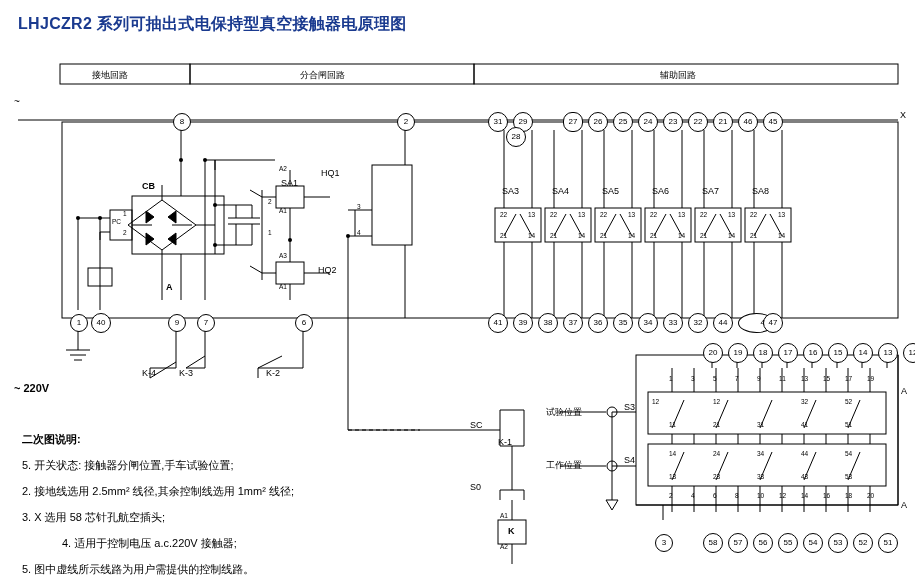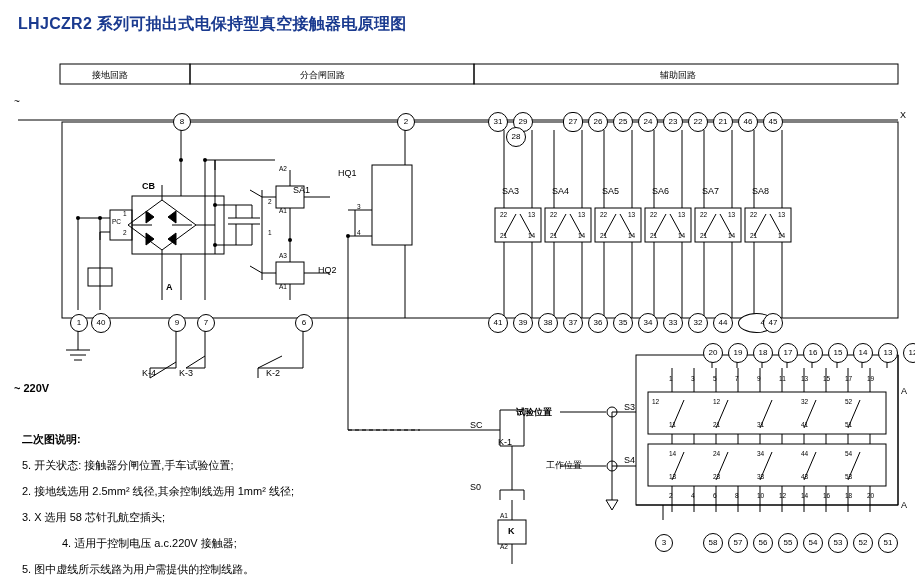--- a/index.html
+++ b/index.html
@@ -301,23 +301,23 @@
 <div class="lbl b" style="left:14px;top:382px;font-size:11px;">~ 220V</div>
 <div class="lbl" style="left:900px;top:110px;">X</div>
 <div class="lbl" style="left:901px;top:386px;">A</div>
 <div class="lbl" style="left:901px;top:500px;">A</div>
 
 <div class="lbl b" style="left:142px;top:181px;">CB</div>
 <div class="lbl xs" style="left:112px;top:218px;">PC</div>
 <div class="lbl xs" style="left:123px;top:210px;">1</div>
 <div class="lbl xs" style="left:123px;top:229px;">2</div>
 
-<div class="lbl" style="left:338px;top:168px;">HQ1</div>
+<div class="lbl" style="left:321px;top:168px;">HQ1</div>
 <div class="lbl" style="left:318px;top:265px;">HQ2</div>
-<div class="lbl" style="left:281px;top:185px;margin-left:12px;">SA1</div>
+<div class="lbl" style="left:281px;top:178px;">SA1</div>
 
 <div class="lbl xs" style="left:279px;top:165px;">A2</div>
 <div class="lbl xs" style="left:279px;top:207px;">A1</div>
 <div class="lbl xs" style="left:279px;top:252px;">A3</div>
 <div class="lbl xs" style="left:279px;top:283px;">A1</div>
 <div class="lbl xs" style="left:268px;top:198px;">2</div>
 <div class="lbl xs" style="left:268px;top:229px;">1</div>
 
 <div class="lbl xs" style="left:357px;top:203px;">3</div>
 <div class="lbl xs" style="left:357px;top:229px;">4</div>
@@ -327,21 +327,21 @@
 <div class="lbl" style="left:142px;top:368px;">K-4</div>
 <div class="lbl" style="left:179px;top:368px;">K-3</div>
 <div class="lbl" style="left:266px;top:368px;">K-2</div>
 <div class="lbl" style="left:498px;top:437px;">K-1</div>
 <div class="lbl" style="left:470px;top:420px;">SC</div>
 <div class="lbl" style="left:470px;top:482px;">S0</div>
 <div class="lbl b" style="left:508px;top:526px;">K</div>
 <div class="lbl xs" style="left:500px;top:512px;">A1</div>
 <div class="lbl xs" style="left:500px;top:543px;">A2</div>
 
-<div class="lbl" style="left:516px;top:406px;font-weight:bold;">试验位置</div>
+<div class="lbl" style="left:546px;top:406px;">试验位置</div>
 <div class="lbl" style="left:546px;top:459px;">工作位置</div>
 <div class="lbl" style="left:624px;top:402px;">S3</div>
 <div class="lbl" style="left:624px;top:455px;">S4</div>
 
 <div class="lbl" style="left:502px;top:186px;">SA3</div>
 <div class="lbl" style="left:552px;top:186px;">SA4</div>
 <div class="lbl" style="left:602px;top:186px;text-align:right;">SA5</div>
 <div class="lbl" style="left:652px;top:186px;">SA6</div>
 <div class="lbl" style="left:702px;top:186px;">SA7</div>
 <div class="lbl" style="left:752px;top:186px;">SA8</div>

